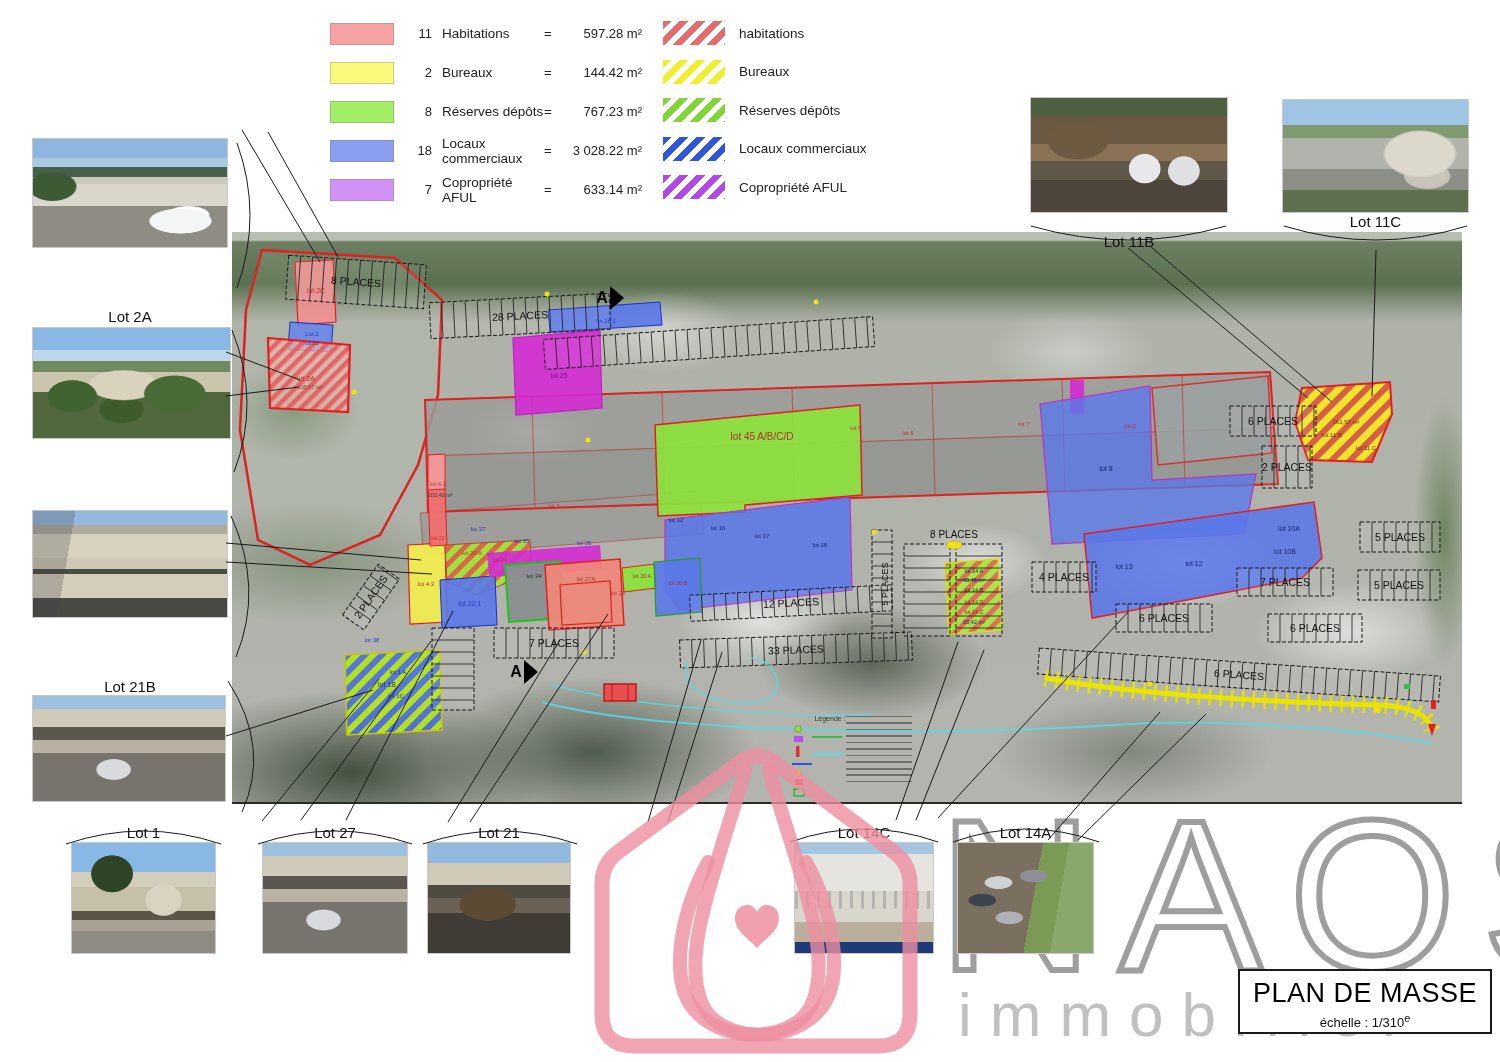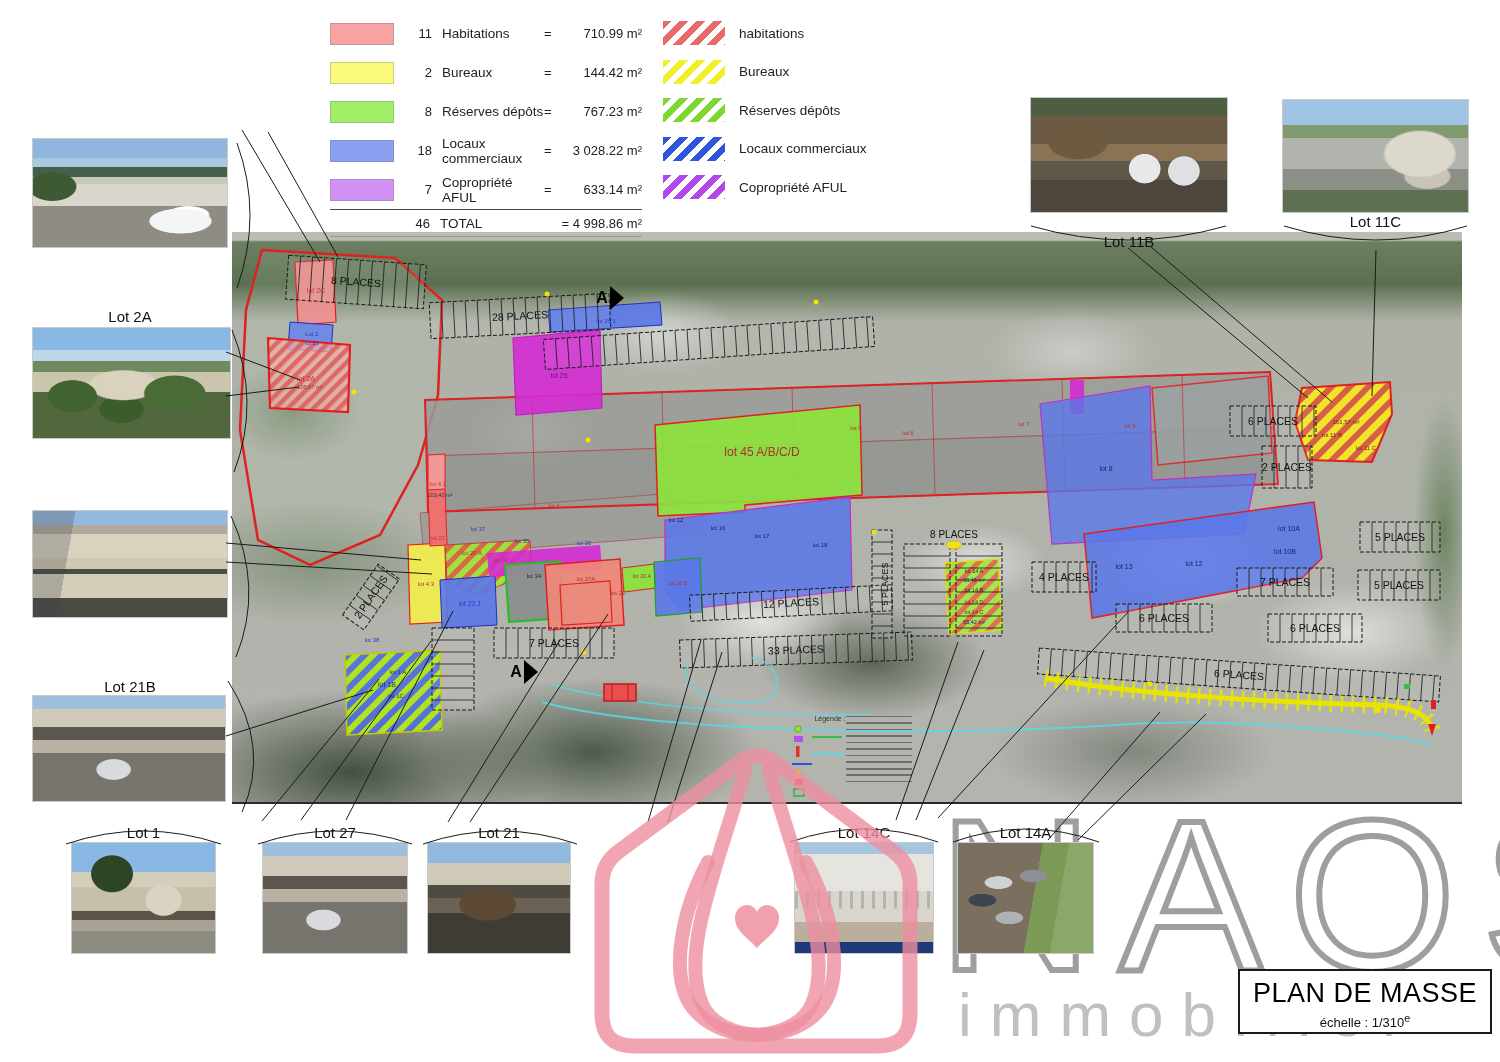--- a/index.html
+++ b/index.html
@@ -115,21 +115,21 @@
 <body>
 
 <div id="page">
 
   <div id="legend">
     <div class="lg-row">
       <div class="lg-sw" style="background: rgb(247, 163, 163);"></div>
       <div class="lg-count">11</div>
       <div class="lg-label">Habitations</div>
       <div class="lg-eq">=</div>
-      <div class="lg-val">710.99 m²</div>
+      <div class="lg-val">597.28 m²</div>
     </div>
     <div class="lg-row">
       <div class="lg-sw" style="background: rgb(250, 250, 125);"></div>
       <div class="lg-count">2</div>
       <div class="lg-label">Bureaux</div>
       <div class="lg-eq">=</div>
       <div class="lg-val">144.42 m²</div>
     </div>
     <div class="lg-row">
       <div class="lg-sw" style="background: rgb(162, 238, 102);"></div>
@@ -144,25 +144,20 @@
       <div class="lg-label">Locaux commerciaux</div>
       <div class="lg-eq">=</div>
       <div class="lg-val">3 028.22 m²</div>
     </div>
     <div class="lg-row">
       <div class="lg-sw" style="background: rgb(210, 146, 245);"></div>
       <div class="lg-count">7</div>
       <div class="lg-label">Copropriété AFUL</div>
       <div class="lg-eq">=</div>
       <div class="lg-val">633.14 m²</div>
-    </div>
-    <div class="lg-total">
-      <div class="lg-count">46</div>
-      <div class="lg-label">TOTAL</div>
-      <div class="lg-val">= 4 998.86 m²</div>
     </div>
   </div>
 
   <div id="hlegend">
     <div class="hl-row">
       <div class="hl-sw" style="background: repeating-linear-gradient(135deg, rgb(232, 106, 106) 0px, rgb(232, 106, 106) 6px, rgb(255, 255, 255) 6px, rgb(255, 255, 255) 12px);"></div>
       <div class="hl-label">habitations</div>
     </div>
     <div class="hl-row">
       <div class="hl-sw" style="background: repeating-linear-gradient(135deg, rgb(239, 239, 42) 0px, rgb(239, 239, 42) 6px, rgb(255, 255, 255) 6px, rgb(255, 255, 255) 12px);"></div>
@@ -594,21 +589,21 @@
     </svg>
     <div class="mini-legend-text"></div>
     <div id="plan-labels">
         <span style="left: 84px; top: 58px; font-size: 7px; color: rgb(196, 48, 48);">lot 2C</span>
         <span style="left: 80px; top: 102px; font-size: 6px; color: rgb(40, 56, 200);">Lot 2</span>
         <span style="left: 80px; top: 112px; font-size: 5.5px; color: rgb(40, 56, 200);">lot 23</span>
         <span style="left: 74px; top: 146px; font-size: 7px; color: rgb(196, 48, 48);">lot 2A</span>
         <span style="left: 78px; top: 156px; font-size: 5.5px; color: rgb(138, 64, 64);">105,87 m²</span>
         <span style="left: 327px; top: 143px; font-size: 7px; color: rgb(122, 16, 128);">lot 25</span>
         <span style="left: 374px; top: 89px; font-size: 6px; color: rgb(40, 56, 200);">lot 26.1</span>
-        <span style="left: 530px; top: 220px; font-size: 12px; color: rgb(176, 48, 48); text-align: center;">lot 45 A/B/C/D</span>
+        <span style="left: 530px; top: 205px; font-size: 10px; color: rgb(176, 48, 48); text-align: center;">lot 45 A/B/C/D</span>
         <span style="left: 206px; top: 252px; font-size: 6px; color: rgb(196, 48, 48);">lot 4.1</span>
         <span style="left: 208px; top: 264px; font-size: 5.5px; color: rgb(51, 51, 51);">103,40 m²</span>
         <span style="left: 206px; top: 307px; font-size: 5.5px; color: rgb(196, 48, 48);">lot 22</span>
         <span style="left: 246px; top: 297px; font-size: 6px; color: rgb(40, 56, 200);">lot 37</span>
         <span style="left: 290px; top: 309px; font-size: 6px; color: rgb(40, 56, 200);">lot 35</span>
         <span style="left: 352px; top: 311px; font-size: 6px; color: rgb(40, 56, 200);">lot 26</span>
         <span style="left: 322px; top: 274px; font-size: 6px; color: rgb(196, 48, 48);">lot 2</span>
         <span style="left: 302px; top: 344px; font-size: 6px; color: rgb(20, 48, 20);">lot 34</span>
         <span style="left: 354px; top: 347px; font-size: 6px; color: rgb(176, 48, 48);">lot 27A</span>
         <span style="left: 386px; top: 361px; font-size: 6px; color: rgb(176, 48, 48);">lot 21</span>

